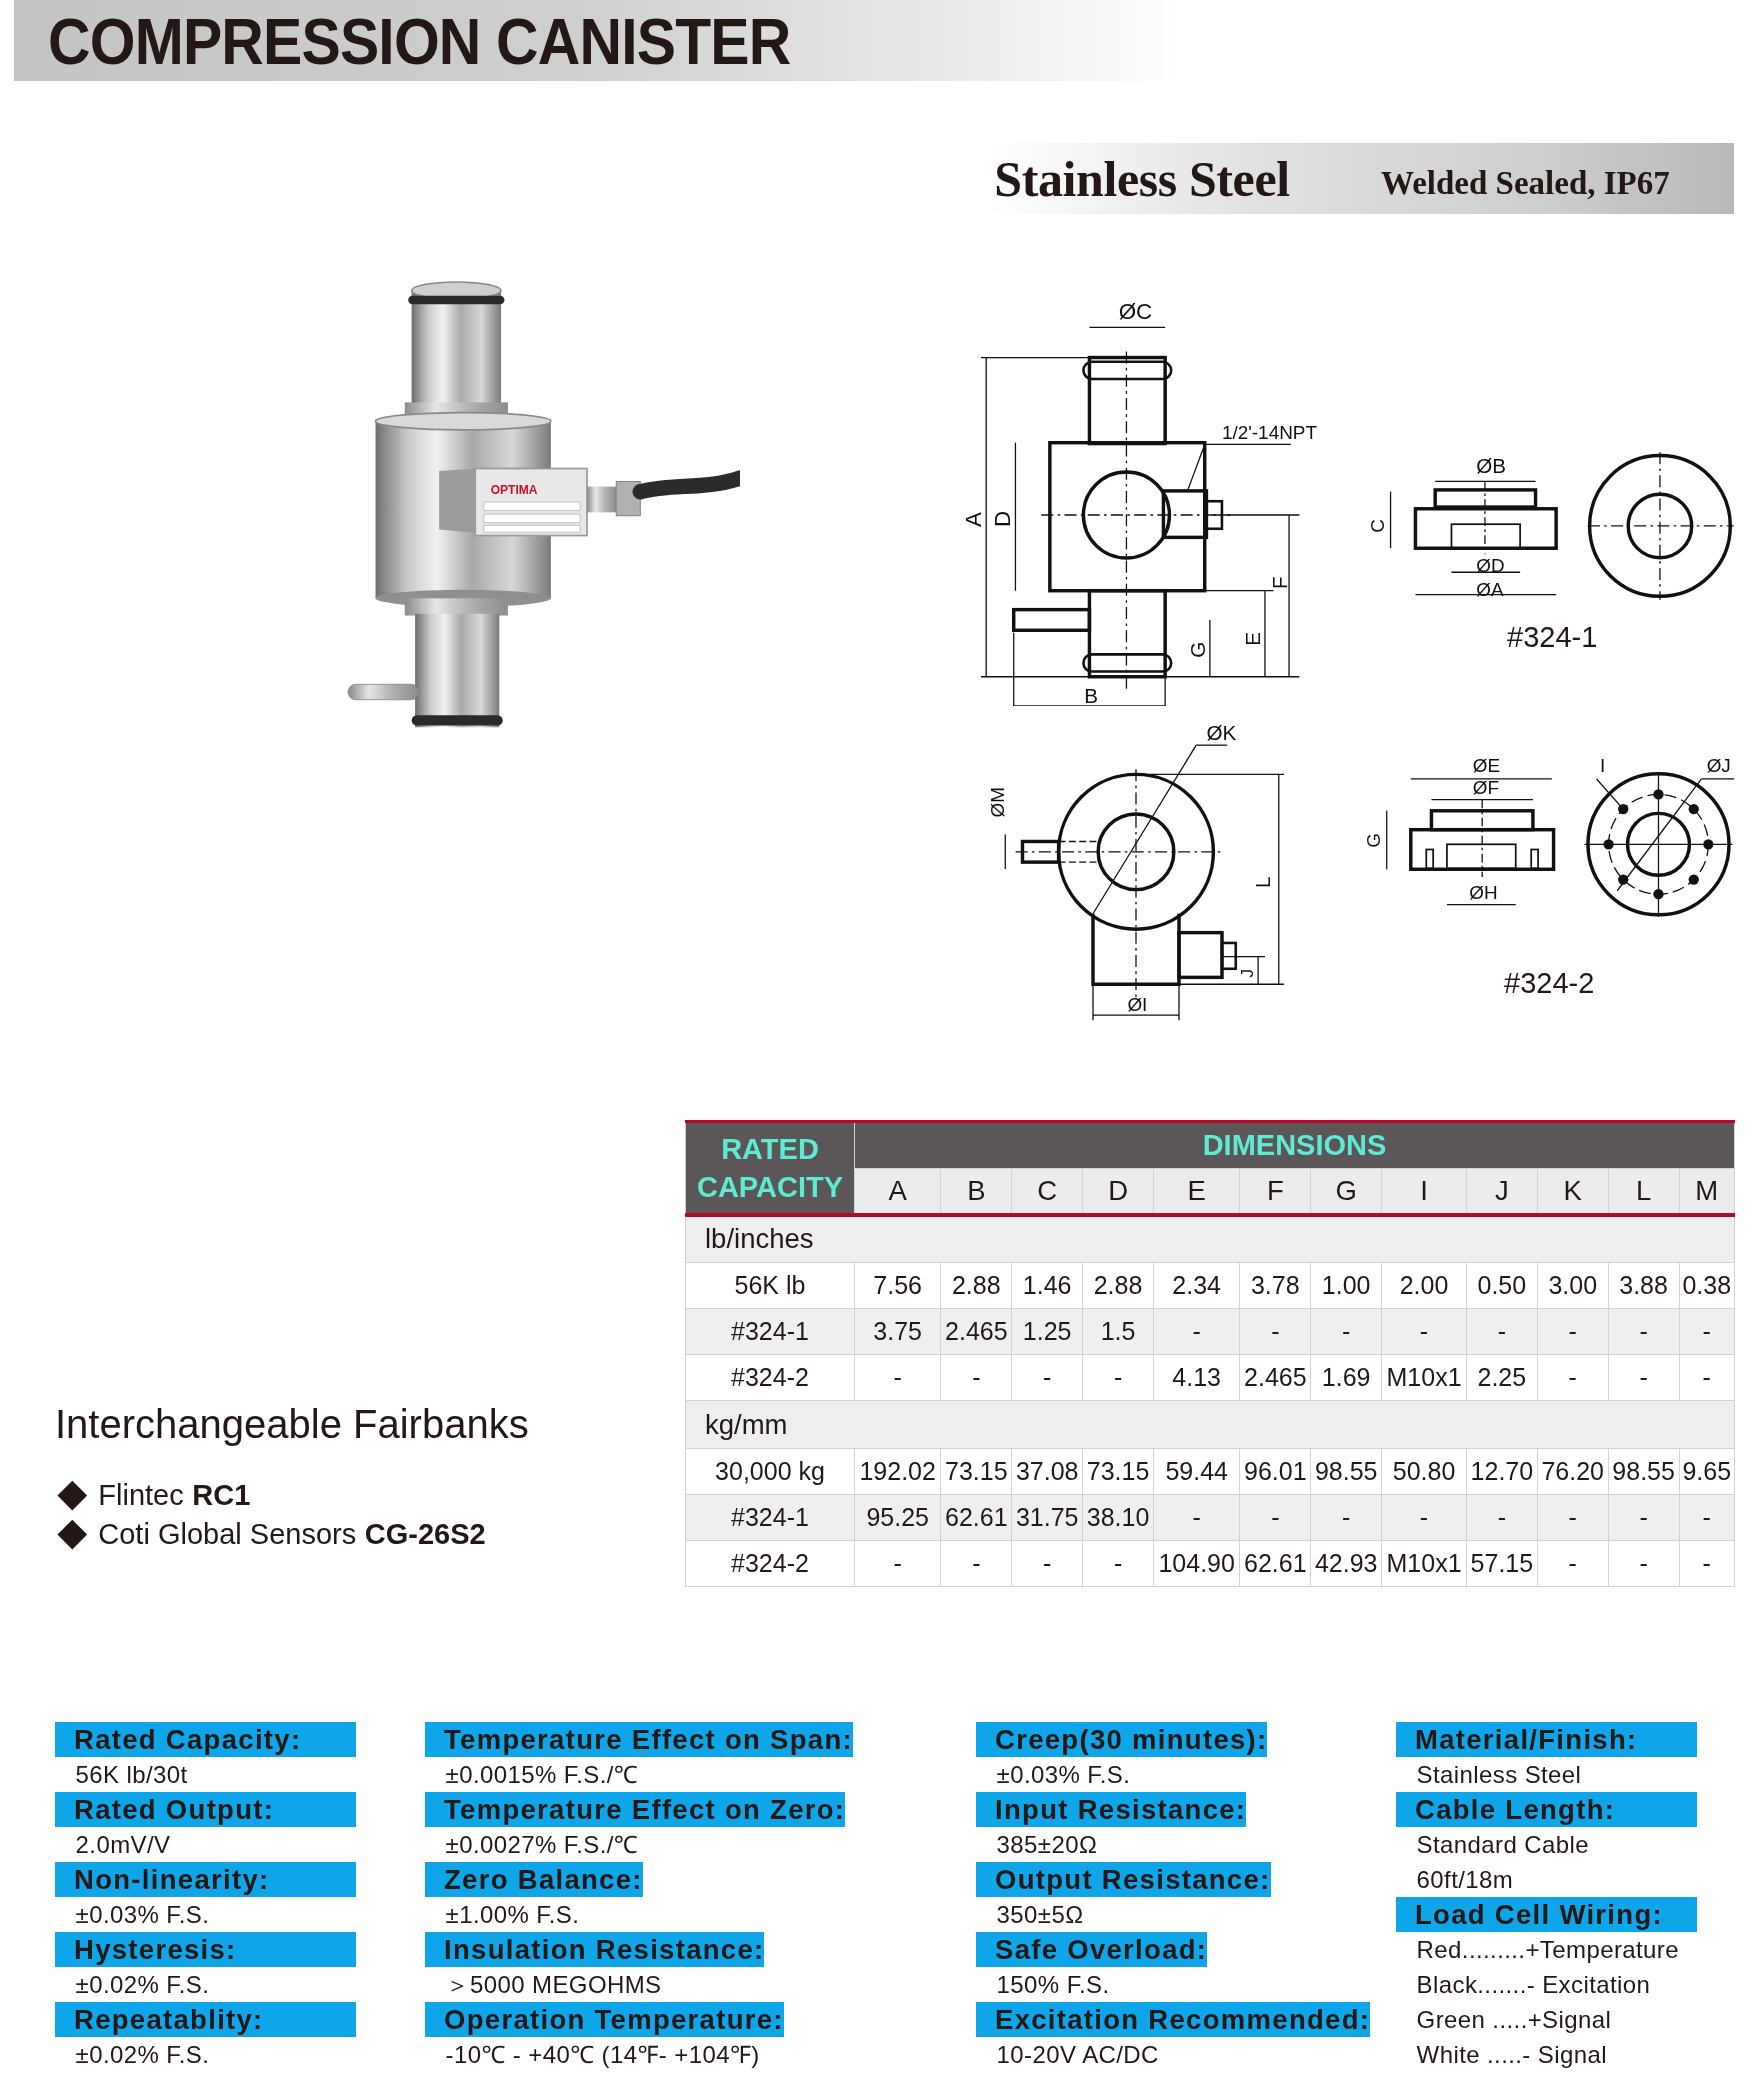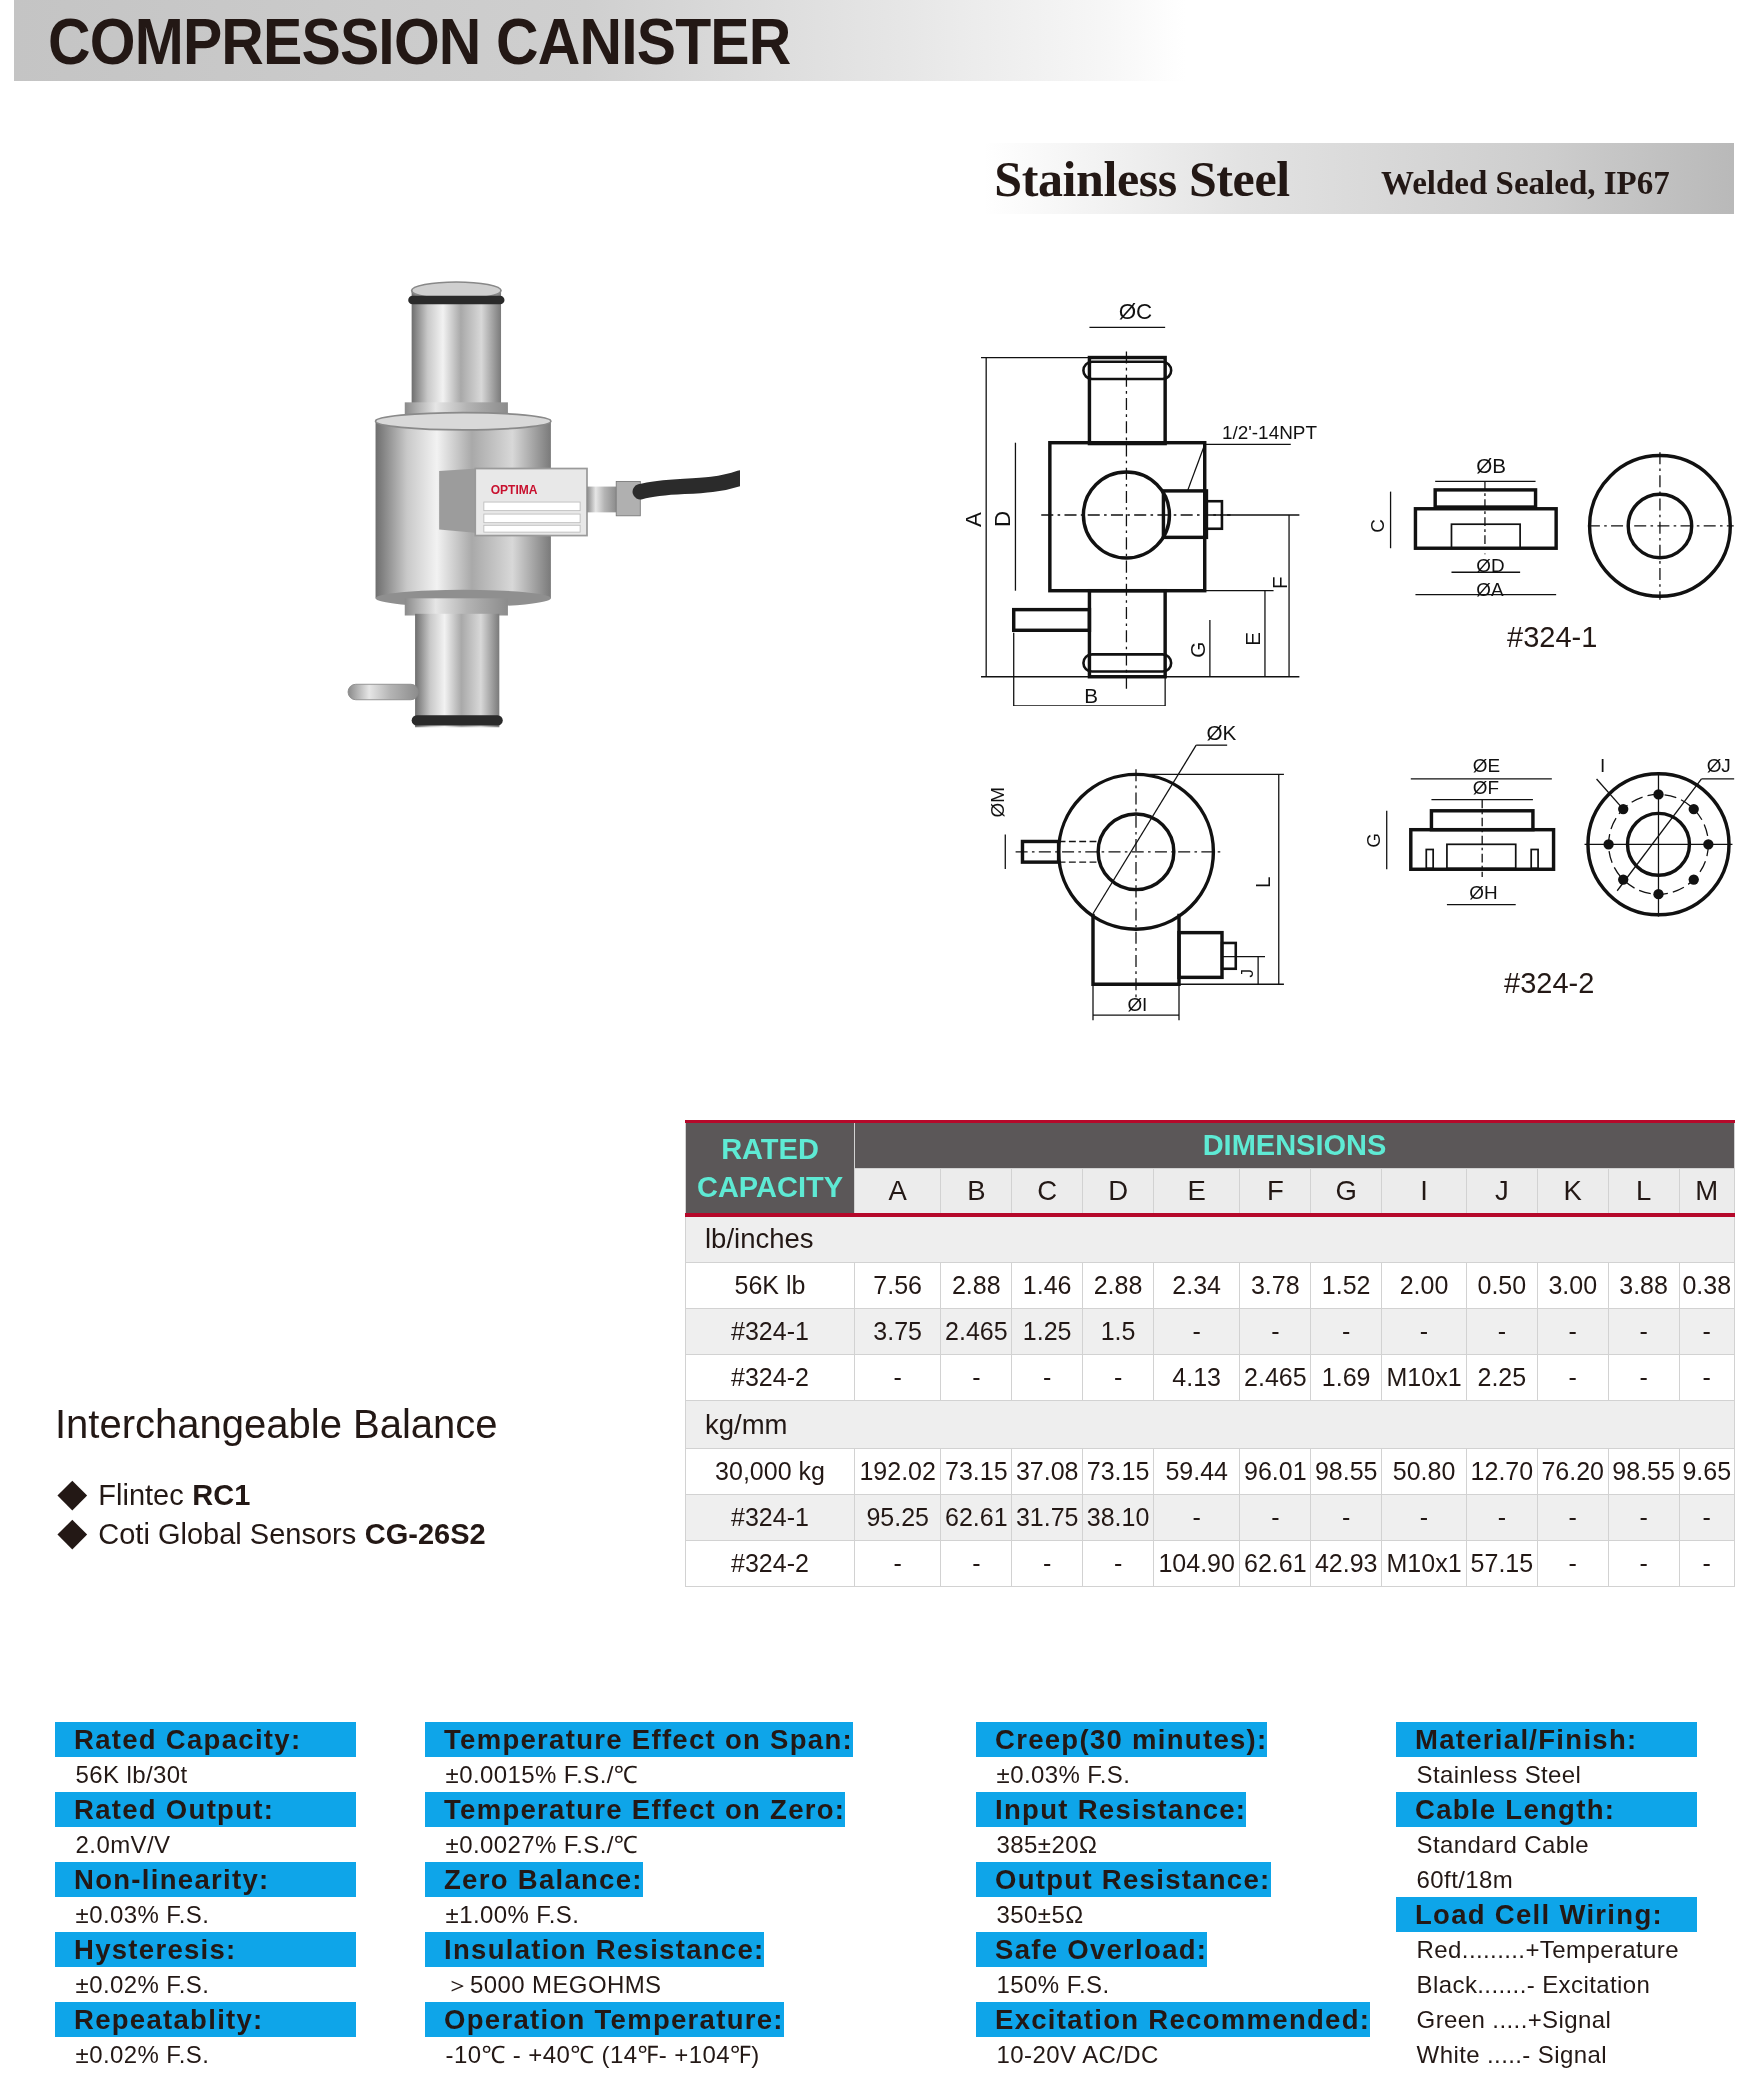--- a/index.html
+++ b/index.html
@@ -301,21 +301,21 @@
         <td colspan="13">lb/inches</td>
       </tr>
       <tr>
         <td class="cap-cell">56K lb</td>
         <td>7.56</td>
         <td>2.88</td>
         <td>1.46</td>
         <td>2.88</td>
         <td>2.34</td>
         <td>3.78</td>
-        <td>1.52</td>
+        <td>1.00</td>
         <td>2.00</td>
         <td>0.50</td>
         <td>3.00</td>
         <td>3.88</td>
         <td>0.38</td>
       </tr>
       <tr class="row-alt">
         <td class="cap-cell">#324-1</td>
         <td>3.75</td>
         <td>2.465</td>
@@ -389,21 +389,21 @@
         <td>42.93</td>
         <td>M10x1</td>
         <td>57.15</td>
         <td>-</td>
         <td>-</td>
         <td>-</td>
       </tr>
     </tbody>
 </table>
 
-<div class="inter-title">Interchangeable Balance</div>
+<div class="inter-title">Interchangeable Fairbanks</div>
 <ul class="inter-list">
   <li>
     <span class="diamond"></span>
     <span>Flintec</span>
     <b>RC1</b>
   </li>
   <li>
     <span class="diamond"></span>
     <span>Coti Global Sensors</span>
     <b>CG-26S2</b>

